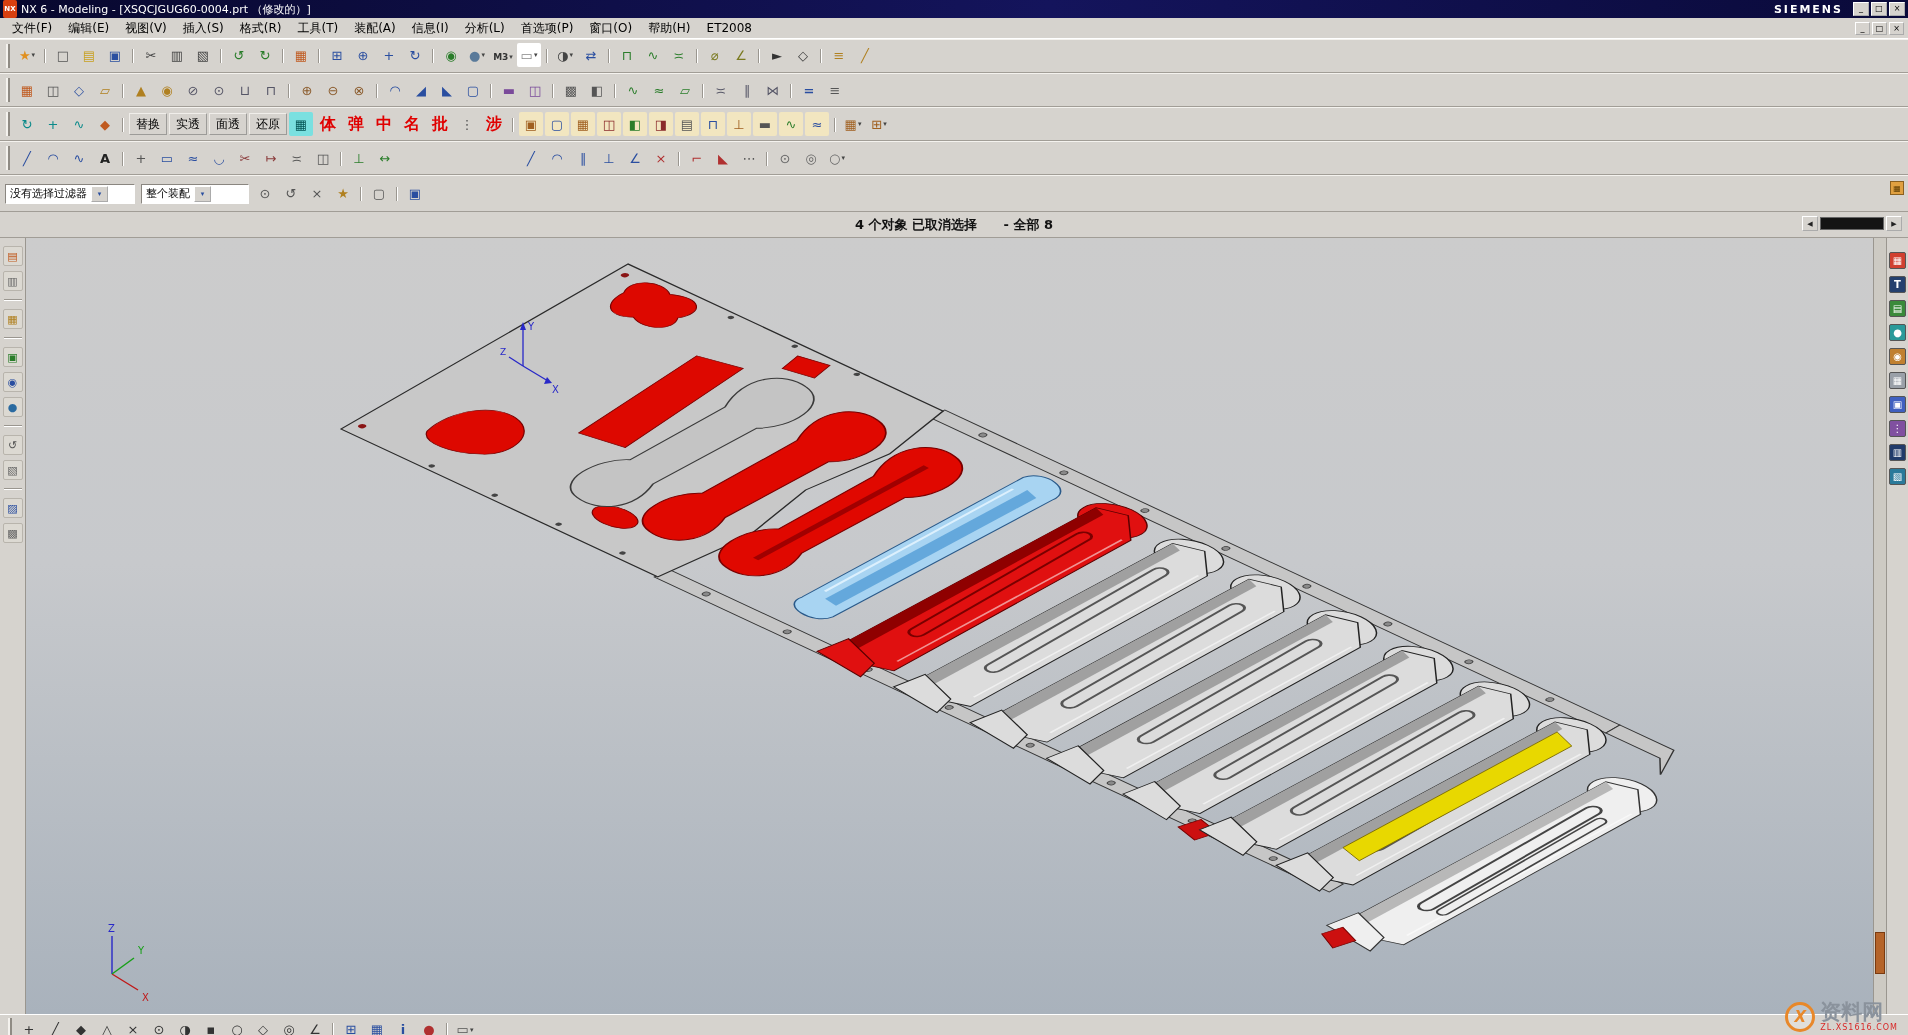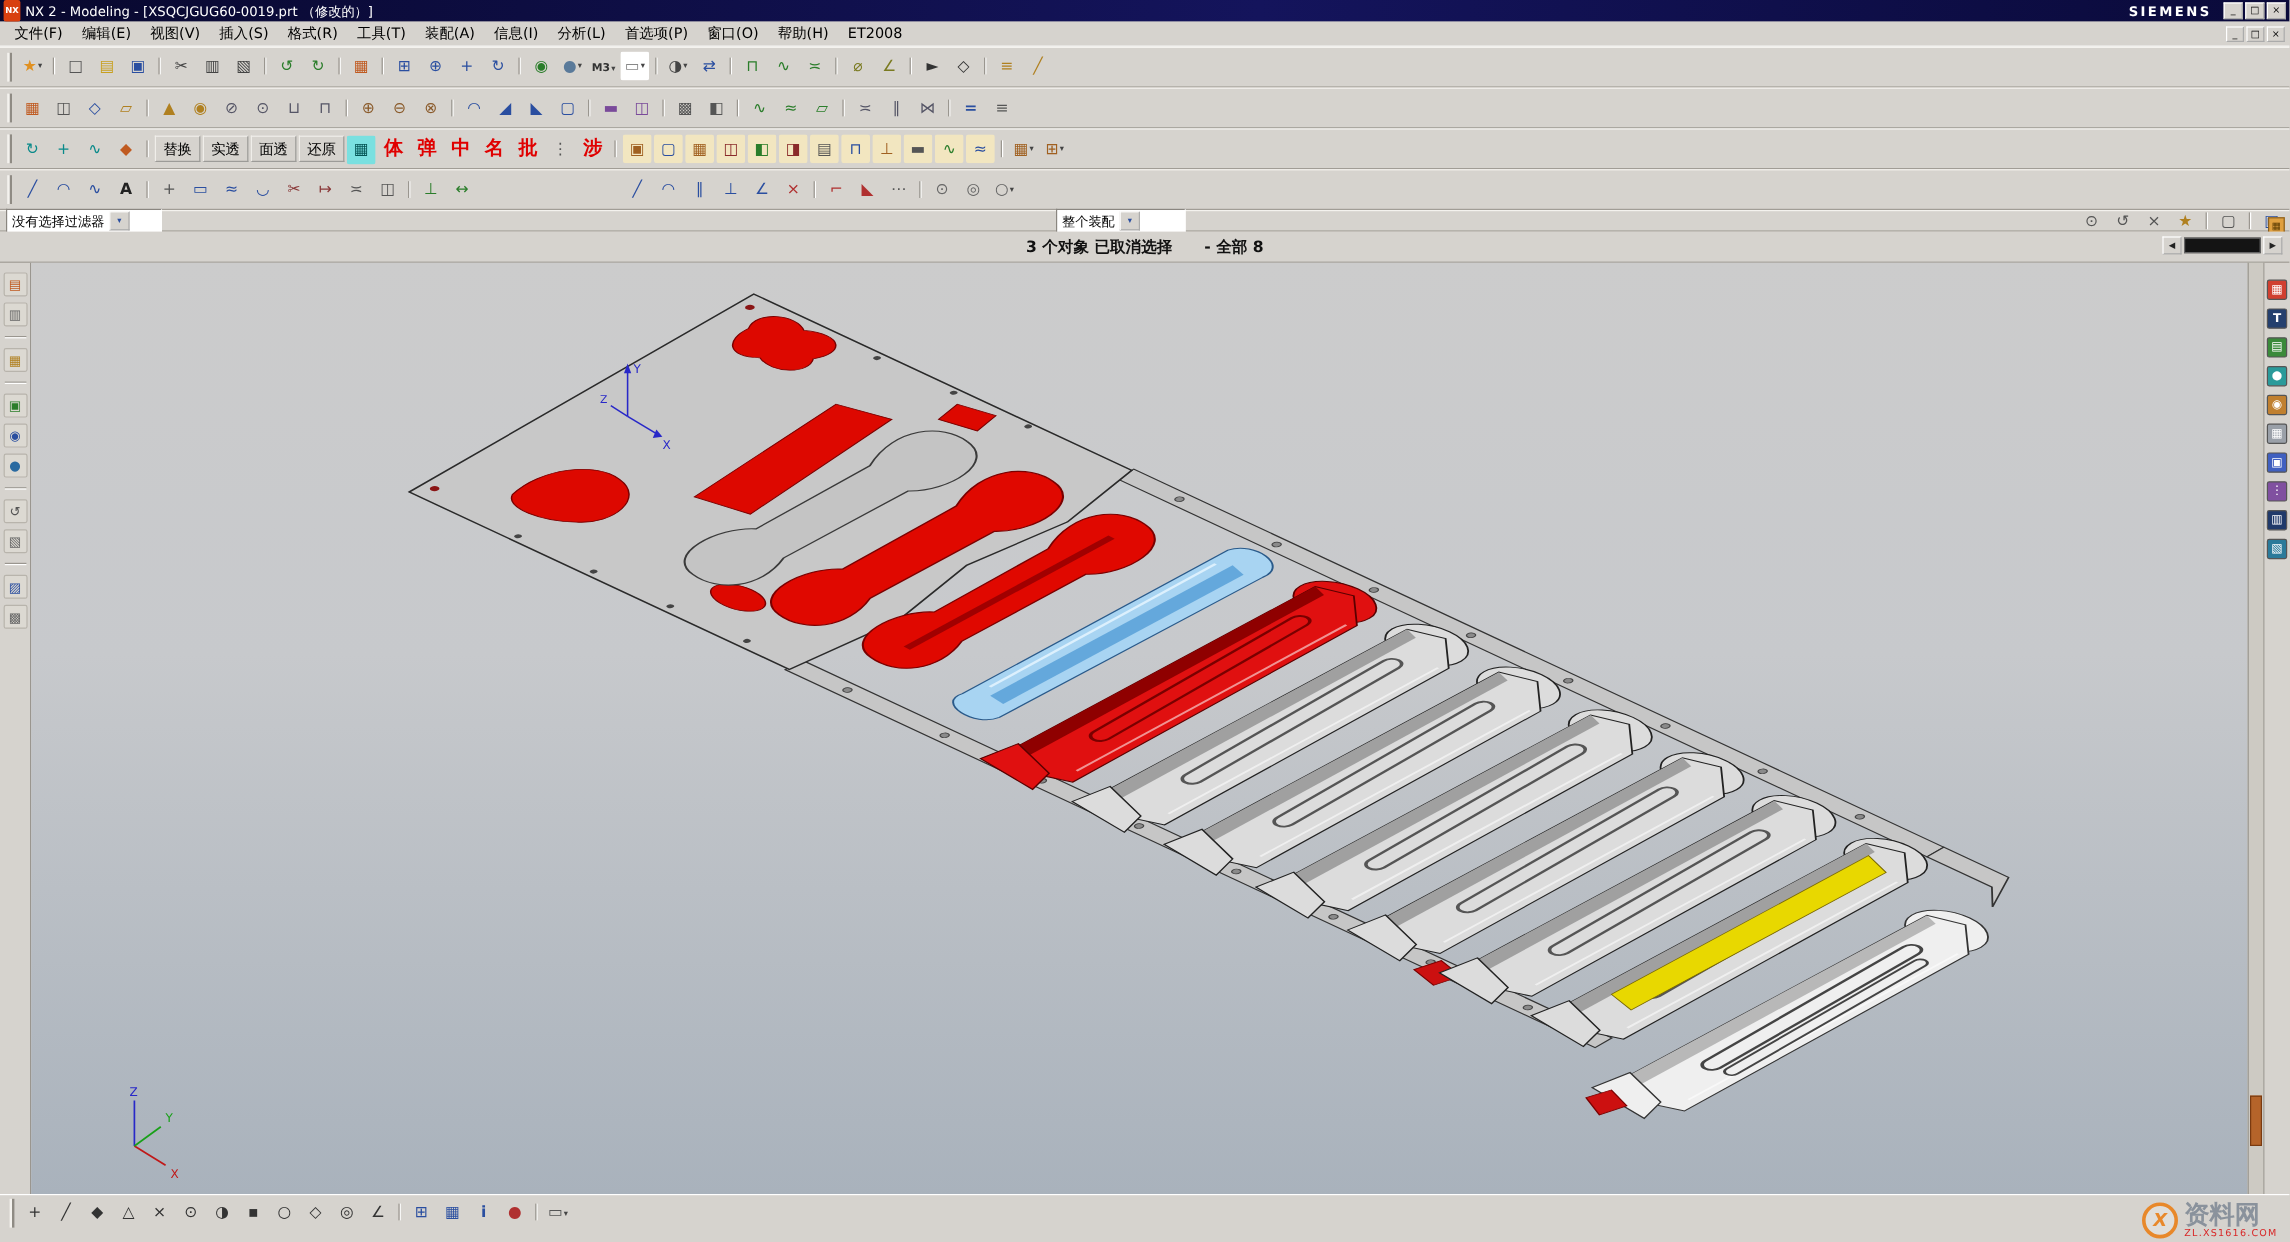--- a/index.html
+++ b/index.html
@@ -40,22 +40,22 @@
   .icon.txtA .glyph { font-size:13px; font-weight:bold; }
   .icon.char { width:auto; padding:0 4px; }
   .icon.char .glyph { font-size:16px; font-weight:bold; }
   .icon.active { border:1px inset #777; background:#c4d2e8; }
   .tsep { width:0; height:24px; margin:0 4px; border-left:1px solid #9a968f; border-right:1px solid #fff; }
   .tbtn { border:1px outset #f0eeea; background:#d6d3ce; padding:3px 6px; margin:0 1px;
     font-size:12px; white-space:nowrap; cursor:default; }
   .gap120 { margin-left:120px; }
 
   
-  .selbar { height:18px; background:#d6d3ce; display:flex; align-items:center; padding:0 2px;
-    border-top:1px solid #f4f2ee; border-bottom:1px solid #a19d96; position:relative;justify-content:space-between; }
+  .selbar { height:37px; background:#d6d3ce; display:flex; align-items:center; padding:0 2px;
+    border-top:1px solid #f4f2ee; border-bottom:1px solid #a19d96; position:relative; }
   .combo { display:flex; align-items:center; height:20px; background:#fff;
     border:1px solid; border-color:#8a8680 #fff #fff #8a8680; margin:0 3px; padding-left:4px; }
   .combo .cval { font-size:11px; white-space:nowrap; }
   .combo .carr { width:17px; height:16px; margin-left:4px; background:#d6d3ce; border:1px outset #fff;
     font-size:7px; display:flex; align-items:center; justify-content:center; color:#2a4ea0; }
   .combo.w1 { width:130px; } .combo.w2 { width:108px; }
   .overflow-ico { position:absolute; right:4px; top:5px; width:14px; height:14px; background:#e0a040;
     border:1px solid #8a6020; font-size:8px; text-align:center; line-height:13px; color:#5a3a00; }
 
   
@@ -98,21 +98,21 @@
     display:flex; align-items:center; justify-content:center; color:#e8882a;
     font-weight:bold; font-style:italic; font-size:15px; background:rgba(255,255,255,0.25); }
   .wm-title { font-size:21px; font-weight:bold; color:#8a929c; line-height:1; }
   .wm-sub { font-size:8px; color:#d82828; letter-spacing:1px; }
 </style>
 </head>
 <body>
 
 <div class="titlebar">
   <div class="appicon">NX</div>
-  <div class="tb-title">NX 2 - Modeling - [XSQCJGUG60-0019.prt （修改的）]</div>
+  <div class="tb-title">NX 6 - Modeling - [XSQCJGUG60-0004.prt （修改的）]</div>
   <div class="tb-spacer"></div>
   <div class="brand">SIEMENS</div>
   <div class="wbtns">
       <span class="wbtn">_</span>
       <span class="wbtn">□</span>
       <span class="wbtn">×</span>
     </div>
 </div>
 
 <div class="menubar">
@@ -397,21 +397,21 @@
       </span><span class="tsep"></span><span class="icon" title="rectangle-select-icon">
         <span class="glyph" style="color: rgb(85, 85, 85);">▢</span>
       </span><span class="tsep"></span><span class="icon" title="general-select-icon">
         <span class="glyph" style="color: rgb(42, 78, 160);">▣</span>
       </span></span>
   <span class="overflow-ico">▦</span>
 </div>
 
 <div class="promptbar">
   <div class="prompt-center">
-    <span>3 个对象 已取消选择</span>
+    <span>4 个对象 已取消选择</span>
     <span class="detail">- 全部 8</span>
   </div>
   <div class="pscroll">
     <span class="pbtn">◀</span>
     <span class="ptrack"></span>
     <span class="pbtn">▶</span>
   </div>
 </div>
 
 <div class="main">

